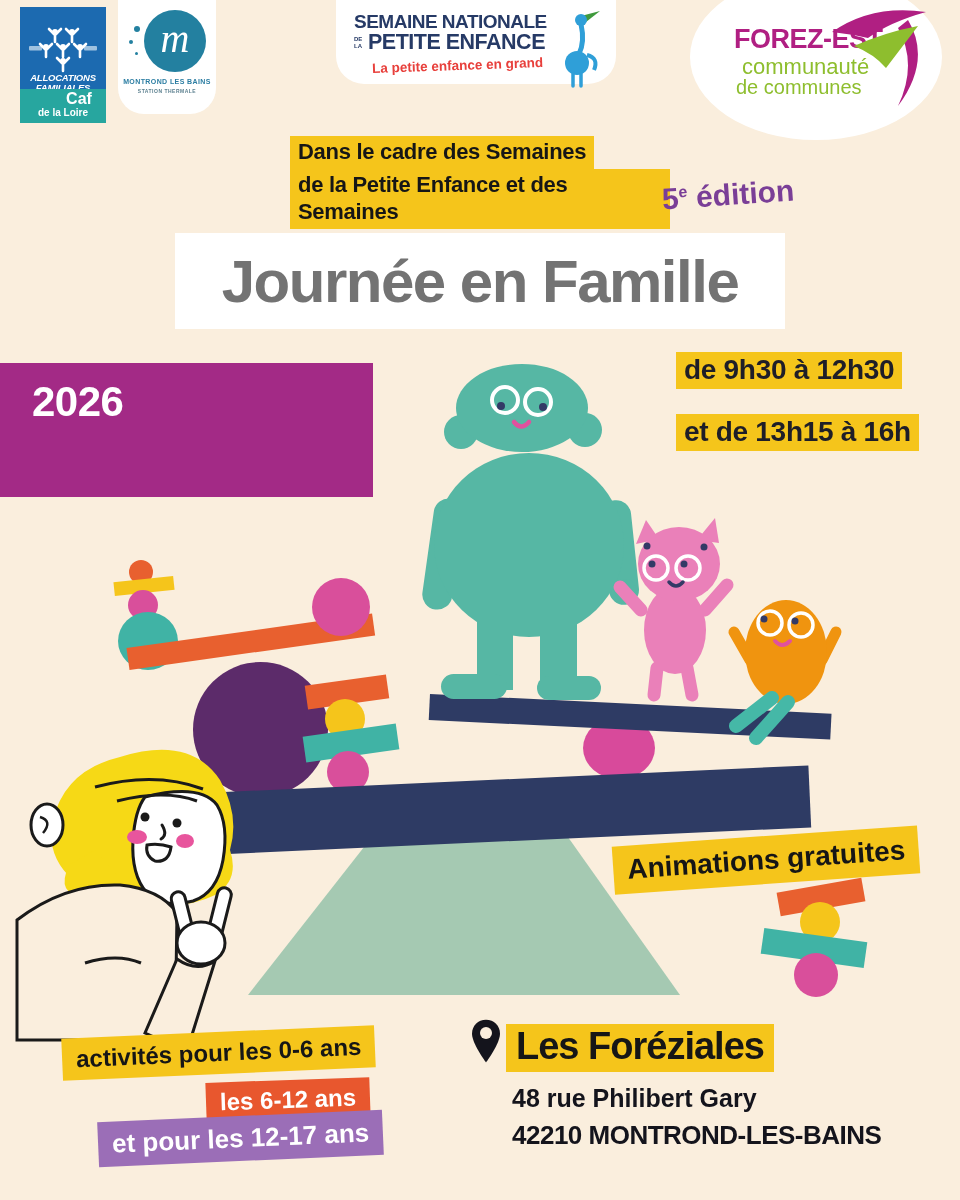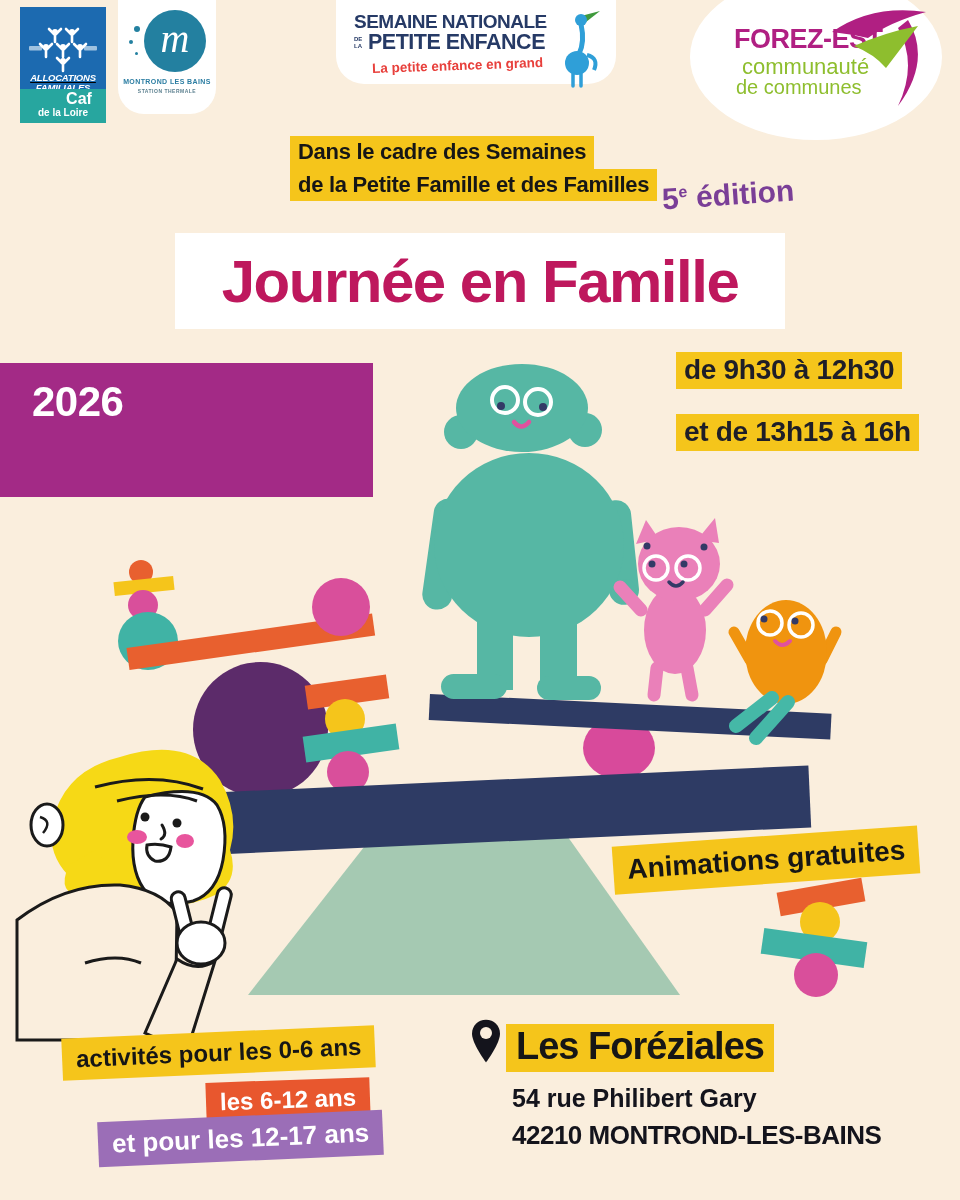--- a/index.html
+++ b/index.html
@@ -7,21 +7,21 @@
   #poster{
     position:relative;width:960px;height:1200px;overflow:hidden;
     background:#faeedd;font-family:"Liberation Sans",sans-serif;
   }
   #poster *{box-sizing:border-box;}
   .abs{position:absolute;}
 
   
   .caf-logo{left:20px;top:7px;width:86px;height:116px;}
   .caf-top{position:absolute;left:0;top:0;width:86px;height:90px;background:#1c6ab0;
-    display:flex;flex-direction:column;align-items:center;justify-content:flex-end;text-decoration:underline;}
+    display:flex;flex-direction:column;align-items:center;justify-content:flex-end;}
   .caf-org{color:#fff;font-weight:800;font-style:italic;font-size:9.5px;line-height:1.05;
     text-align:center;padding-bottom:4px;letter-spacing:-0.2px;}
   .caf-bottom{position:absolute;left:0;top:82px;width:86px;height:34px;background:#27a69f;
     color:#fff;text-align:center;line-height:1;}
   .caf-name{font-weight:800;font-size:16px;padding-top:2px;padding-left:32px;}
   .caf-region{font-weight:700;font-size:10px;margin-top:1px;}
 
   .montrond-logo{left:118px;top:0;width:98px;height:114px;background:#fff;
     border-radius:0 0 26px 26px;text-align:center;}
   .montrond-mark{position:absolute;left:26px;top:10px;width:62px;height:62px;border-radius:50%;
@@ -54,21 +54,21 @@
   
   .context{left:290px;top:136px;width:380px;text-align:left;line-height:1.25;z-index:8;}
   .hl{display:inline-block;background:#f5c51b;color:#161616;font-weight:800;
     padding:2px 8px 3px 8px;}
   .context .hl{font-size:22px;letter-spacing:-0.3px;}
   .edition{left:662px;top:178px;color:#7a3e97;font-weight:800;font-size:30px;
     transform:rotate(-4deg);z-index:8;}
   .edition sup{font-size:16px;}
   .title-band{left:175px;top:233px;width:610px;height:96px;background:#ffffff;
     display:flex;align-items:center;justify-content:center;z-index:8;}
-  .title-text{color:#be185d;font-weight:800;font-size:60px;letter-spacing:-1.5px;}
+  .title-text{color:#737373;font-weight:800;font-size:60px;letter-spacing:-1.5px;}
 
   
   .date-box{left:0;top:363px;width:373px;height:134px;background:#a32a86;color:#fff;
     font-weight:800;font-size:42px;line-height:1.27;padding:12px 0 0 32px;z-index:8;
     letter-spacing:-0.5px;}
   .time1{left:676px;top:352px;z-index:8;border-radius:9px;}
   .time2{left:676px;top:414px;z-index:8;}
   .time1 .hl,.time2 .hl{font-size:28px;color:#1e1e28;letter-spacing:-0.3px;}
 
   
@@ -188,21 +188,21 @@
     <div class="forez-t2">de communes</div>
     <svg class="forez-bird" width="100" height="118" viewBox="0 0 100 118">
       <path d="M2,30 Q42,2 96,10 Q60,20 38,36 Q20,32 2,30 Z" fill="#b01f82"></path>
       <path d="M78,18 Q102,58 68,104 Q88,62 68,26 Z" fill="#b01f82"></path>
       <path d="M24,44 Q56,30 88,24 L56,66 Q44,52 24,44 Z" fill="#8ebe2e"></path>
     </svg>
   </div>
 
   <div class="abs context">
     <span class="hl">Dans le cadre des Semaines</span><br>
-    <span class="hl">de la Petite Famille et des Familles</span>
+    <span class="hl">de la Petite Enfance et des Semaines</span>
   </div>
   <div class="abs edition"><span>5</span><sup>e</sup>&nbsp;<span>édition</span></div>
 
   <div class="abs title-band">
     <div class="title-text">Journée en Famille</div>
   </div>
 
   <div class="abs date-box">
     <div>2026</div>
   </div>
@@ -307,16 +307,16 @@
 
   <div class="abs age1"><span class="hl">activités pour les 0-6 ans</span></div>
   <div class="abs age2"><span class="hl">les 6-12 ans</span></div>
   <div class="abs age3"><span class="hl">et pour les 12-17 ans</span></div>
 
   <svg class="abs pin" width="32" height="46" viewBox="0 0 24 34">
     <path d="M12,1 C6,1 1.5,5.5 1.5,11.5 C1.5,19 12,33 12,33 C12,33 22.5,19 22.5,11.5 C22.5,5.5 18,1 12,1 Z" fill="#14141c"></path>
     <circle cx="12" cy="11" r="4.5" fill="#faeedd"></circle>
   </svg>
   <div class="abs venue"><span class="hl">Les Foréziales</span></div>
-  <div class="abs street">54 rue Philibert Gary</div>
+  <div class="abs street">48 rue Philibert Gary</div>
   <div class="abs city">42210 MONTROND-LES-BAINS</div>
 
 </div>
 
 </body></html>

